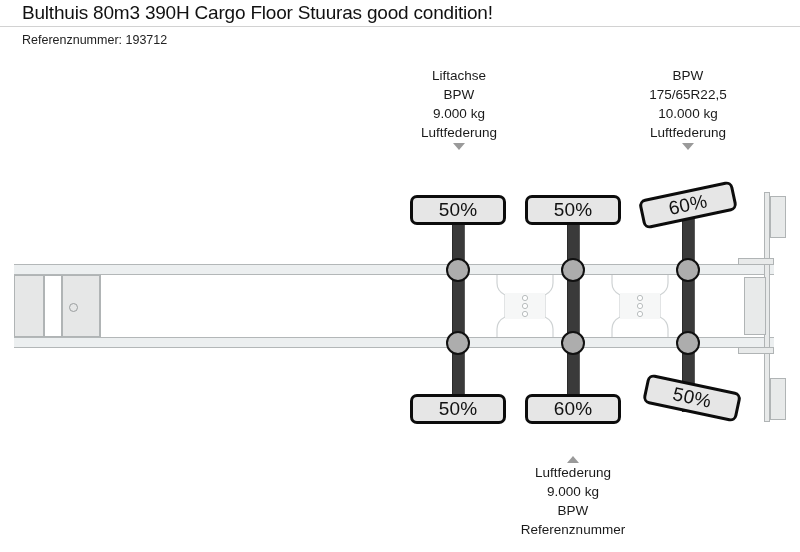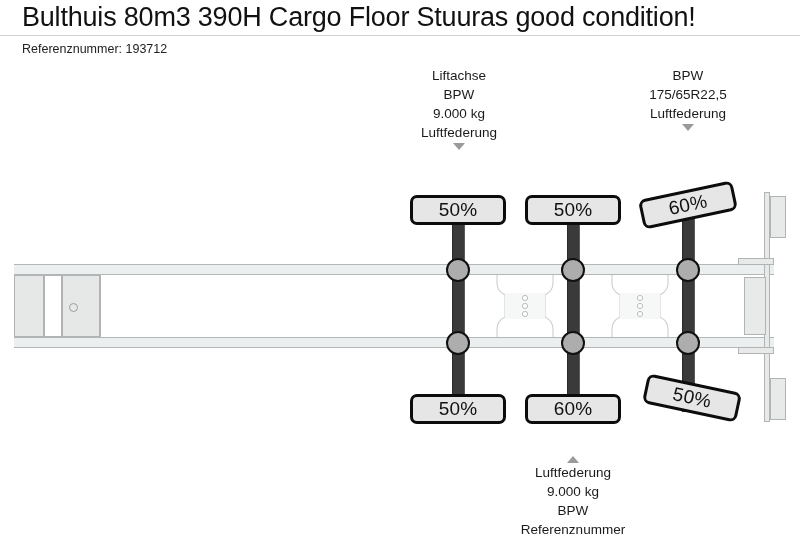--- a/index.html
+++ b/index.html
@@ -16,21 +16,21 @@
     position: relative;
   }
 
   
   #header {
     position: absolute;
     left: 0; top: 0;
     width: 800px;
   }
   #page-title {
-    font-size: 27px;
+    font-size: 19px;
     font-weight: 400;
     color: #111111;
     margin: 0;
     padding: 2px 0 2px 22px;
     letter-spacing: -0.2px;
     white-space: nowrap;
   }
   #header-divider {
     width: 800px;
     height: 1px;
@@ -160,20 +160,21 @@
     <span class="spec-line">Liftachse</span>
     <span class="spec-line">BPW</span>
     <span class="spec-line">9.000 kg</span>
     <span class="spec-line">Luftfederung</span>
     <div class="tri tri-down"></div>
   </div>
 
   <div class="spec-block" style="left:607px; top:66px; width:162px;">
     <span class="spec-line">BPW</span>
     <span class="spec-line">175/65R22,5</span>
+    <span class="spec-line">10.000 kg</span>
     <span class="spec-line">Luftfederung</span>
     <div class="tri tri-down"></div>
   </div>
 
   <div class="spec-block" style="left:492px; top:455px; width:162px;">
     <div class="tri tri-up"></div>
     <span class="spec-line">Luftfederung</span>
     <span class="spec-line">9.000 kg</span>
     <span class="spec-line">BPW</span>
     <span class="spec-line">Referenznummer</span>

